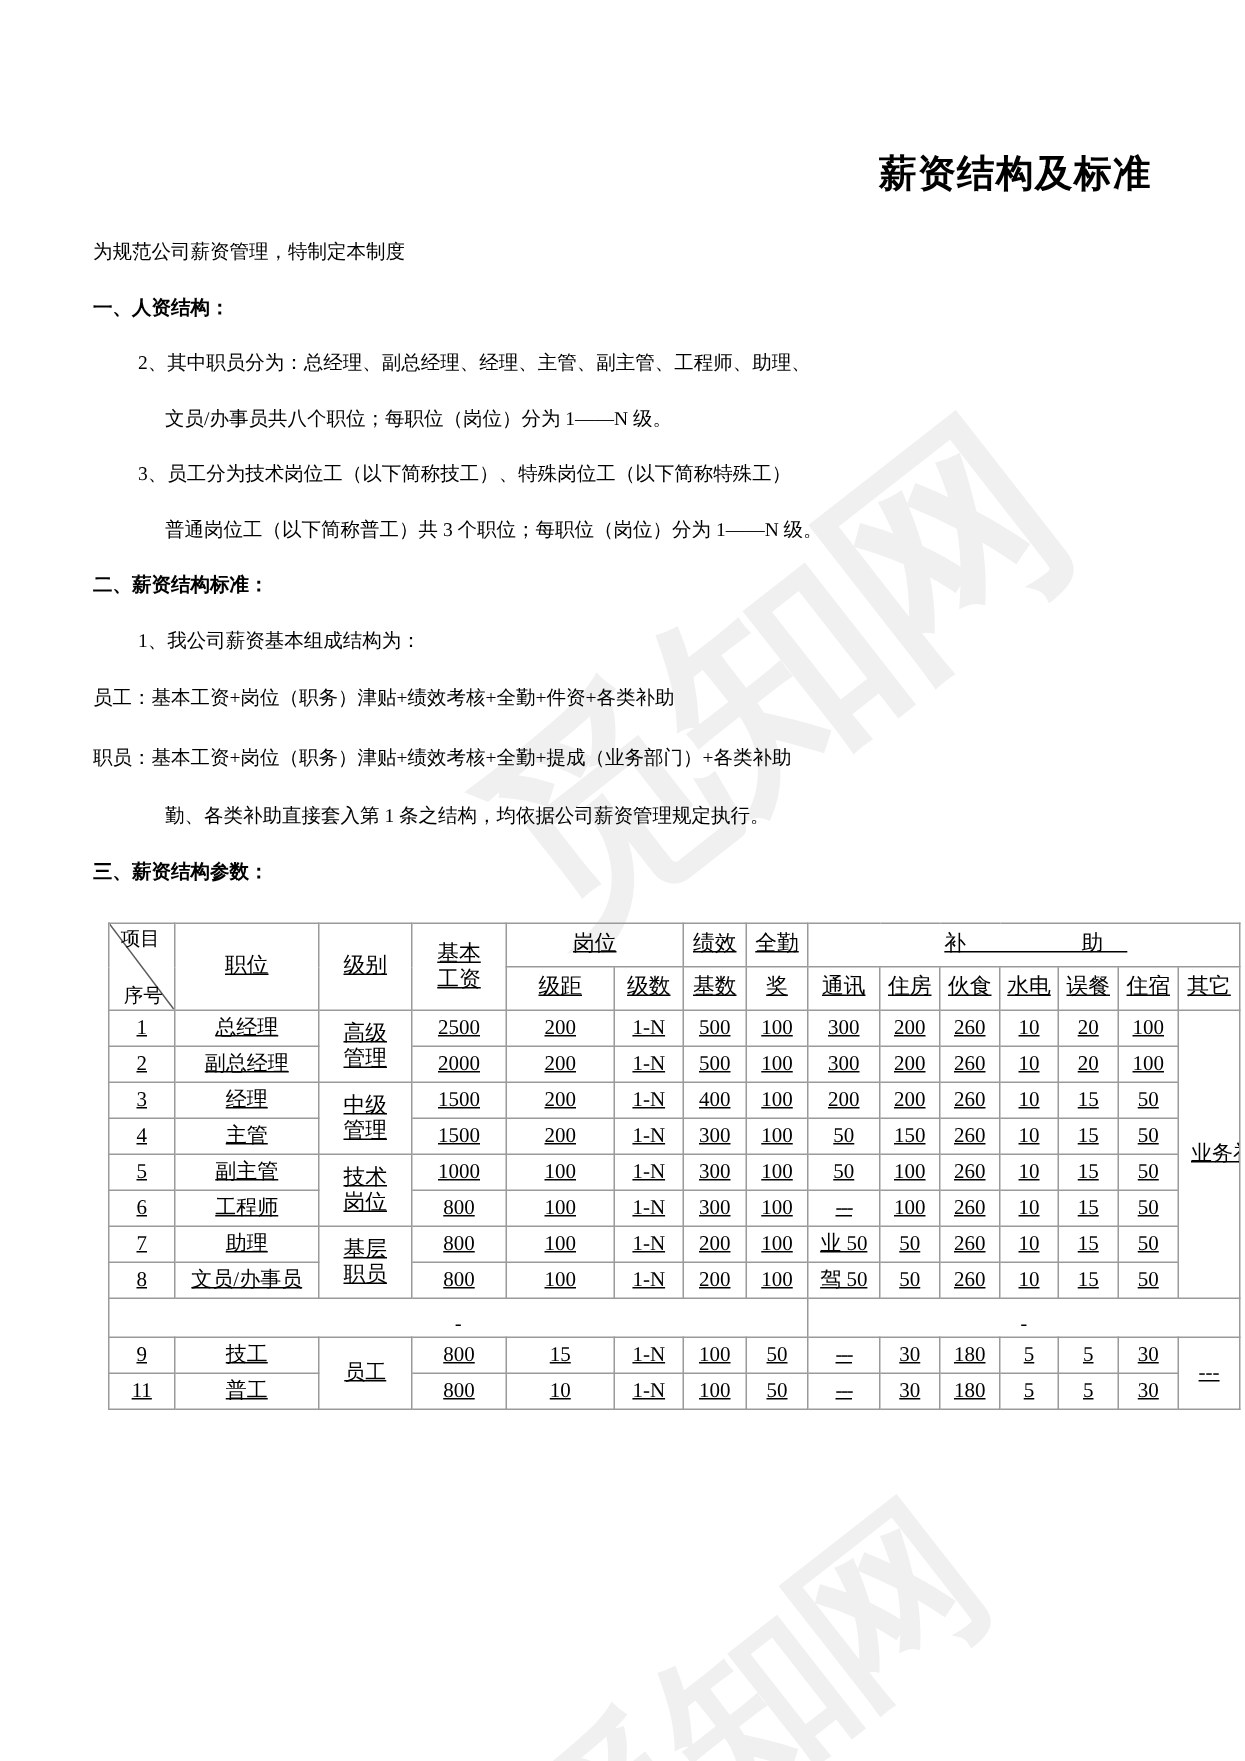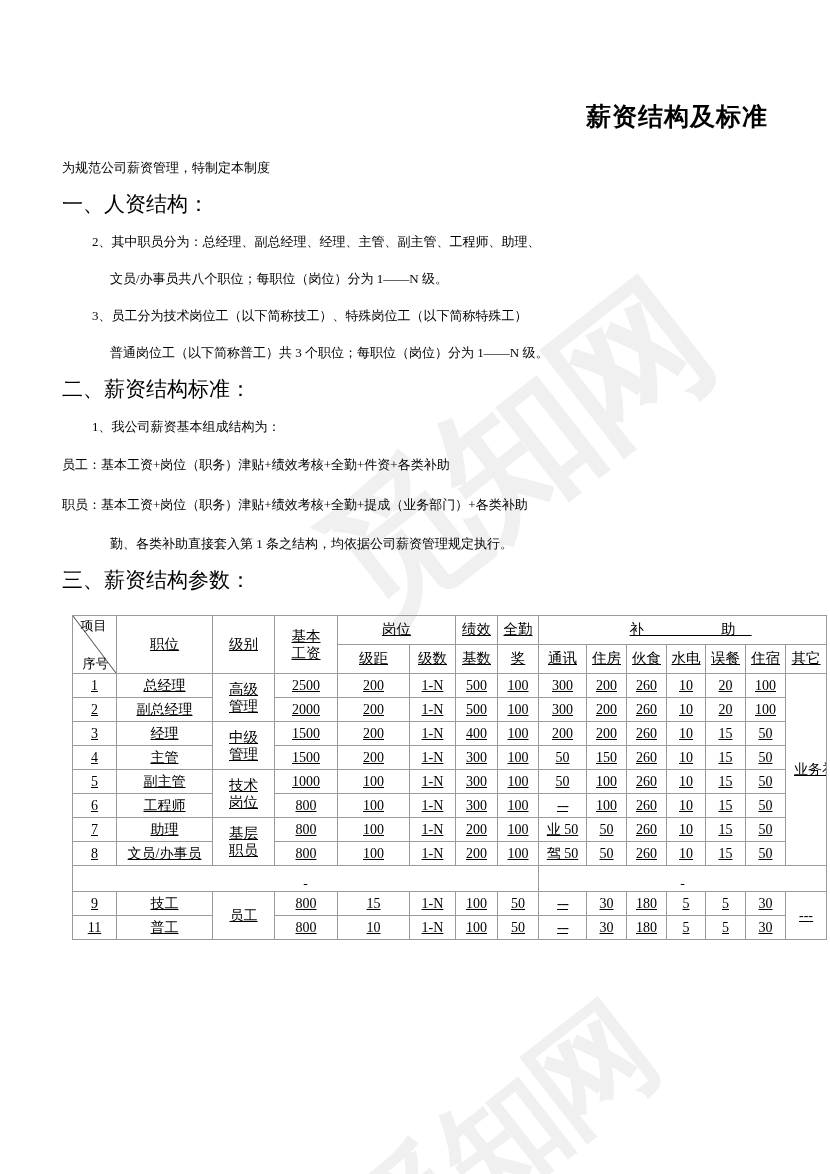--- a/index.html
+++ b/index.html
@@ -66,22 +66,22 @@
 
   .para {
     font-size: 13px;
     line-height: 37px;
     margin: 0;
     white-space: nowrap;
   }
   .para.intro { margin-top: 17px; }
 
   .heading {
-    font-size: 21px;
-    font-weight: normal;
+    font-size: 13px;
+    font-weight: bold;
     line-height: 37px;
     margin: 0;
     white-space: nowrap;
   }
 
   .indent-1 { padding-left: 30px; }
   .indent-2 { padding-left: 48px; }
 
   .para.tight { line-height: 40px; }
 

